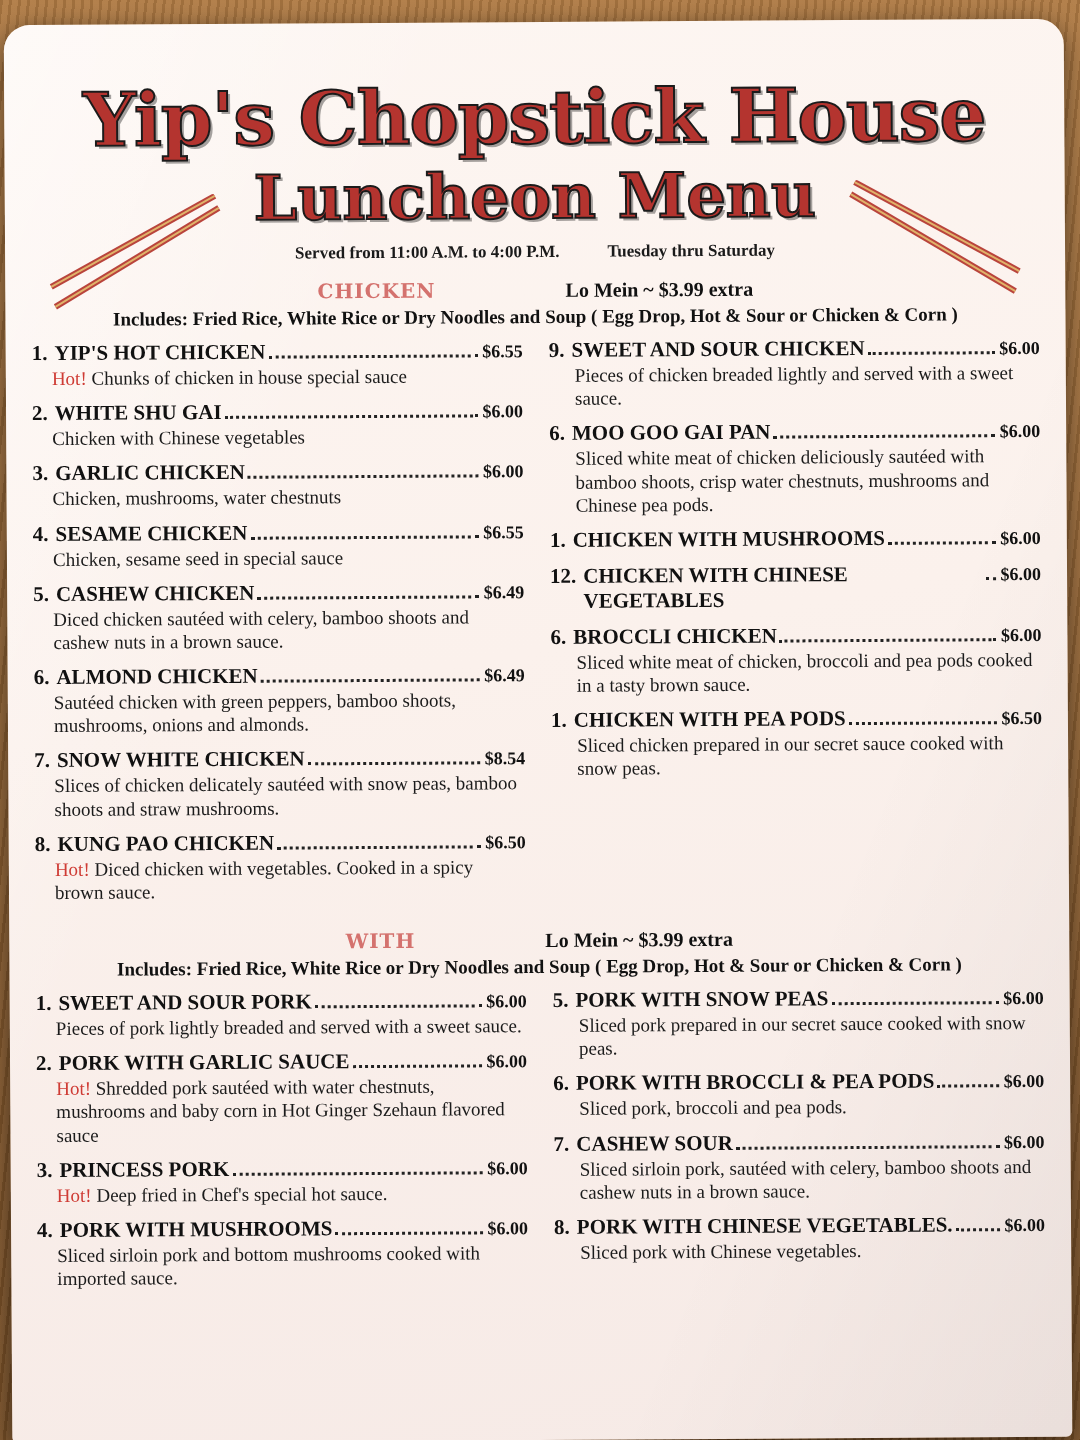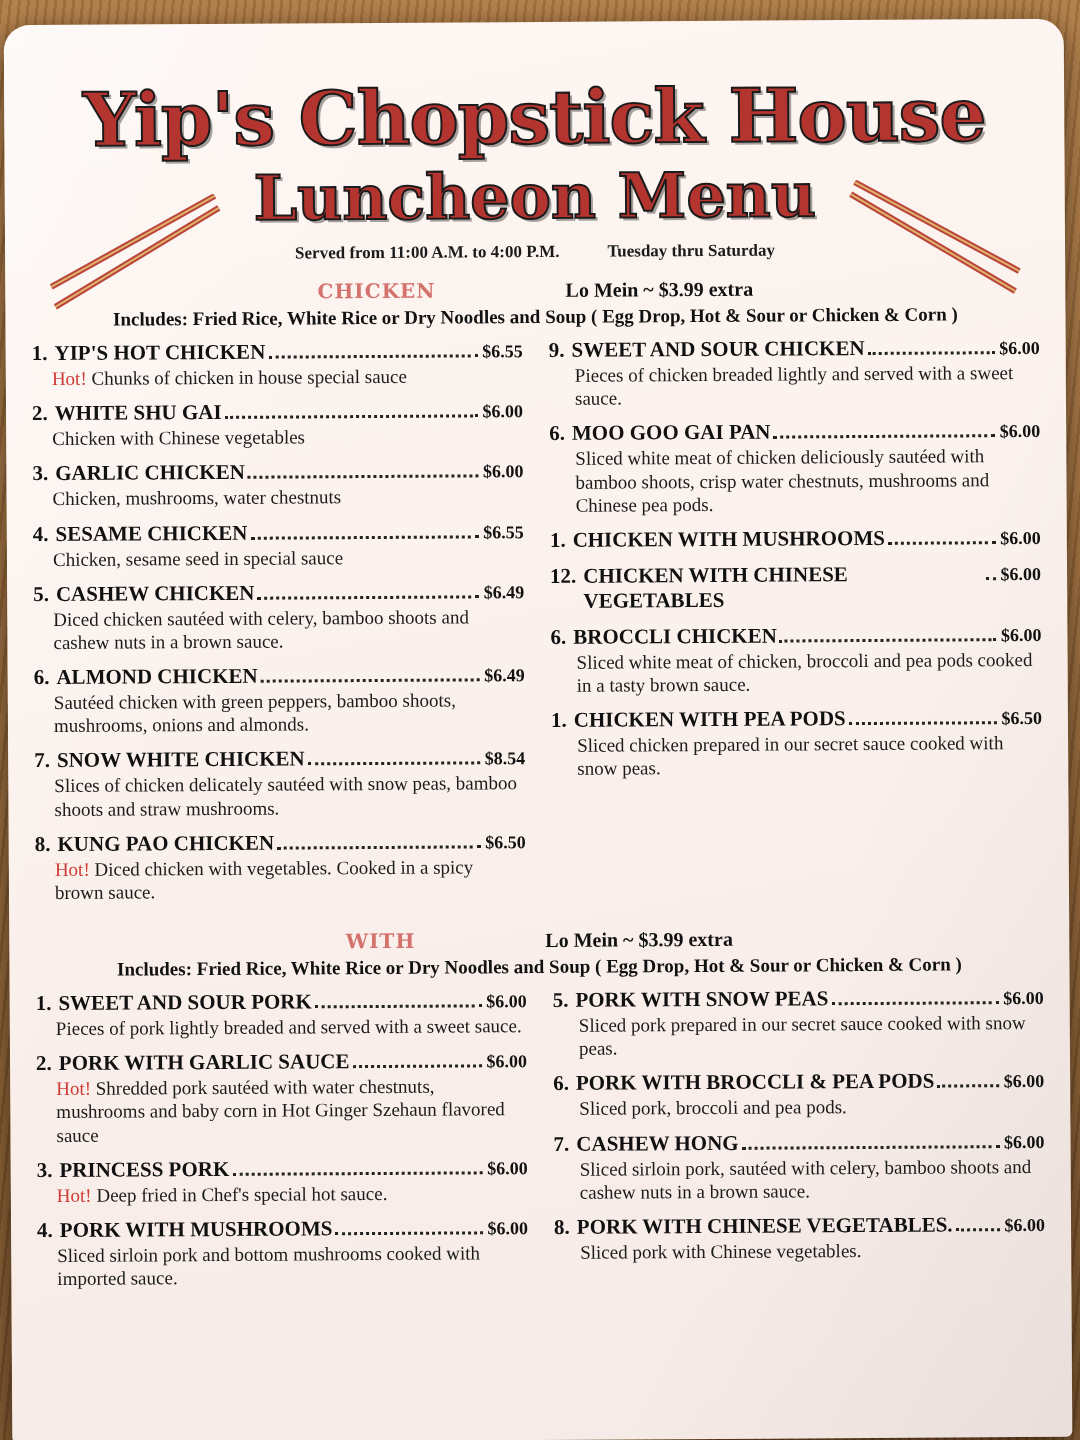--- a/index.html
+++ b/index.html
@@ -339,21 +339,21 @@
                   <span class="num">6.</span>
                   <span class="nm wrapname">PORK WITH BROCCLI &amp; PEA PODS</span>
                   <span class="dots"></span>
                   <span class="price">$6.00</span>
                 </div>
                 <div class="desc">Sliced pork, broccoli and pea pods.</div>
               </div>
               <div class="item">
                 <div class="line">
                   <span class="num">7.</span>
-                  <span class="nm">CASHEW HONG</span>
+                  <span class="nm">CASHEW SOUR</span>
                   <span class="dots"></span>
                   <span class="price">$6.00</span>
                 </div>
                 <div class="desc">Sliced sirloin pork, sautéed with celery, bamboo shoots and cashew nuts in a  brown sauce.</div>
               </div>
               <div class="item">
                 <div class="line">
                   <span class="num">8.</span>
                   <span class="nm wrapname">PORK WITH CHINESE  VEGETABLES.</span>
                   <span class="dots"></span>

